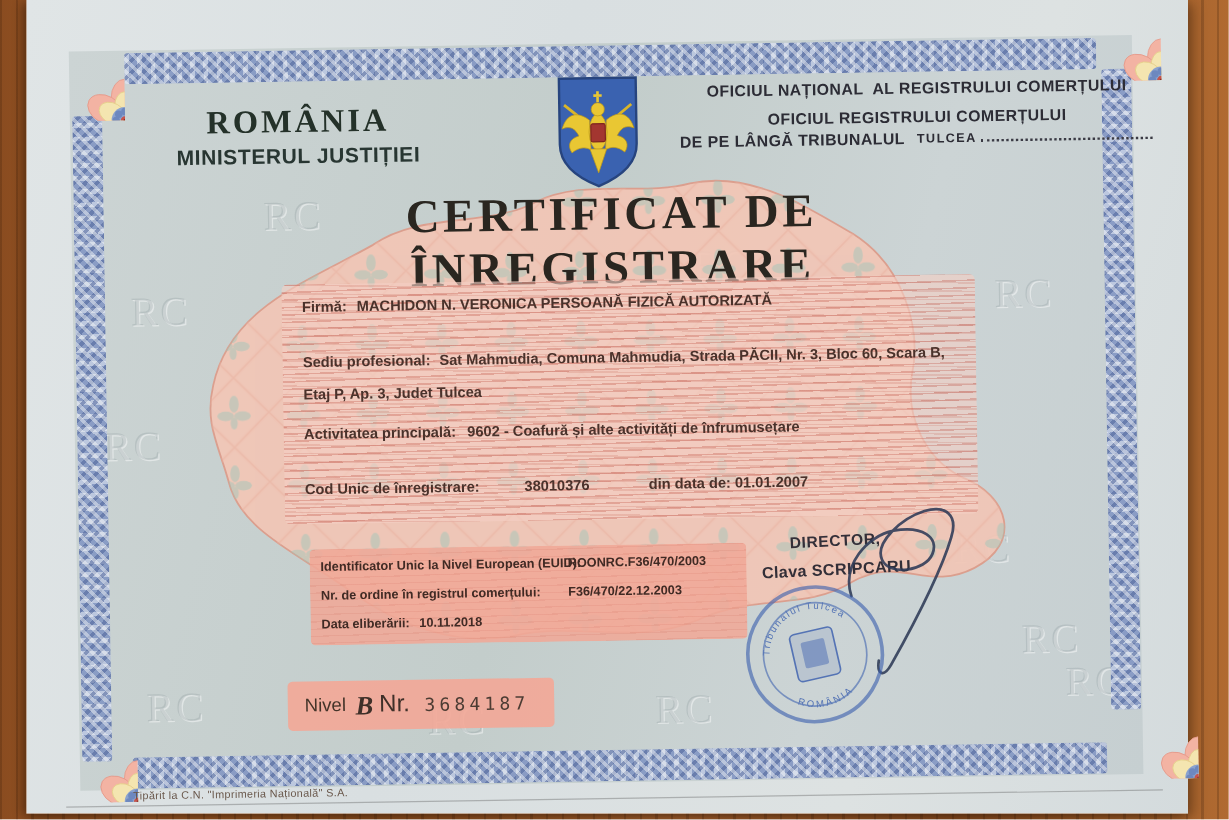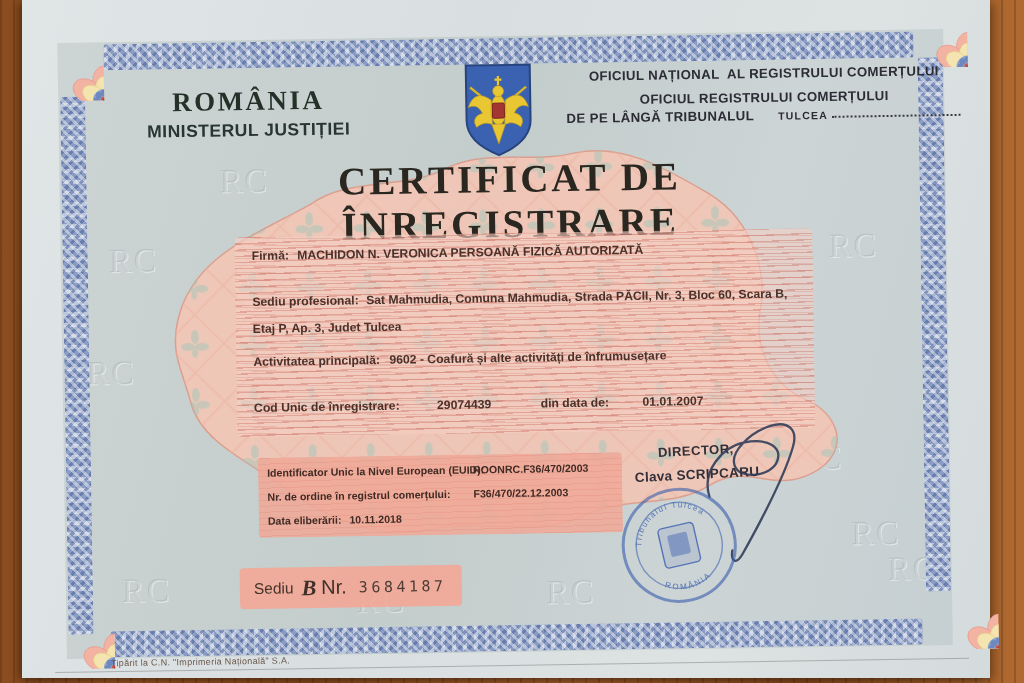--- a/index.html
+++ b/index.html
@@ -31,21 +31,21 @@
     color:rgba(100,114,122,.18);text-shadow:1px 1px 0 rgba(255,255,255,.45);letter-spacing:2px;user-select:none;}
   
   .hdr-left{position:absolute;left:105px;top:82px;width:250px;text-align:center;color:#243129;}
   .country{font-family:"Liberation Serif",serif;font-weight:bold;font-size:27px;letter-spacing:2.5px;}
   .ministry{font-size:17.5px;font-weight:bold;letter-spacing:.5px;margin-top:3px;color:#283632;}
   .coat{position:absolute;left:443px;top:62px;}
   .hdr-right{position:absolute;left:548px;top:70px;width:396px;color:#2c2c35;}
   .hr1{font-size:13.2px;font-weight:bold;text-align:center;white-space:pre;letter-spacing:.4px;}
   .hr2{font-size:13.2px;font-weight:bold;text-align:center;margin-top:9px;letter-spacing:.4px;}
   .hr3{display:flex;align-items:flex-end;margin-top:2px;font-size:13.2px;font-weight:bold;letter-spacing:.4px;}
-  .city{font-size:10.5px;font-weight:bold;letter-spacing:1.2px;margin:0 0 1px 24px;}
+  .city{font-size:10.5px;font-weight:bold;letter-spacing:1.2px;margin:0 0 1px 10px;}
   .dots{flex:1;border-bottom:2px dotted #3a3a44;margin:0 2px 4px 4px;height:10px;}
   
   .title{position:absolute;left:150px;top:156px;width:680px;text-align:center;
     font-family:"Liberation Serif",serif;font-weight:600;font-size:39px;letter-spacing:3px;color:#2a2620;}
   .map{position:absolute;left:86px;top:136px;}
   
   .mainbox{position:absolute;left:214px;top:233px;width:578px;height:200px;border-radius:5px;
     background:repeating-linear-gradient(178.6deg,rgba(186,70,56,.30) 0 1.3px,rgba(255,246,242,0) 1.3px 6.2px),
       repeating-linear-gradient(181.4deg,rgba(186,70,56,.16) 0 1.2px,rgba(255,246,242,0) 1.2px 7px),
       rgba(243,206,195,.62);
@@ -185,23 +185,23 @@
         <div class="mrow r-sediu">
           <span>Sediu profesional:</span>
           <span style="margin-left:4px">Sat Mahmudia, Comuna Mahmudia, Strada PĂCII, Nr. 3, Bloc 60, Scara B, Etaj P, Ap. 3, Judet Tulcea</span>
         </div>
         <div class="mrow r-activ">
           <span class="sp">Activitatea principală:</span>
           <span class="sp" style="margin-left:6px">9602 - Coafură și alte activități de înfrumusețare</span>
         </div>
         <div class="mrow r-cui">
           <span class="sp">Cod Unic de înregistrare:</span>
-          <span class="sp" style="margin-left:34px">29074439</span>
+          <span class="sp" style="margin-left:34px">38010376</span>
           <span class="sp" style="margin-left:46px">din data de:</span>
-          <span class="sp" style="margin-left:30px">01.01.2007</span>
+          <span class="sp" style="">01.01.2007</span>
         </div>
       </div>
 
       <div class="euidbox">
         <div class="erow e1">
           <span>Identificator Unic la Nivel European (EUID):</span>
           <span class="eval">ROONRC.F36/470/2003</span>
         </div>
         <div class="erow e2">
           <span>Nr. de ordine în registrul comerțului:</span>
@@ -236,21 +236,21 @@
           </text>
           <text font-size="8" fill="#3b5fae" letter-spacing="2" font-family="Liberation Sans, sans-serif">
             <textPath href="#stArcB" startOffset="32%">ROMÂNIA</textPath>
           </text>
           <rect x="44" y="42" width="36" height="40" rx="4" fill="rgba(59,95,174,.14)" stroke="#3b5fae" stroke-width="1.4"></rect>
           <rect x="52" y="50" width="20" height="22" rx="2" fill="#3b5fae" opacity=".55"></rect>
         </g>
       </svg>
 
       <div class="serialbox">
-        <span class="s-lab">Sediu</span>
+        <span class="s-lab">Nivel</span>
         <span class="s-b">B</span>
         <span class="s-nr">Nr.</span>
         <span class="s-num">3684187</span>
       </div>
 
       <div class="footer">Tipărit la C.N. "Imprimeria Națională" S.A.</div>
       <div class="hairline"></div>
 
     </div>
   </div>

